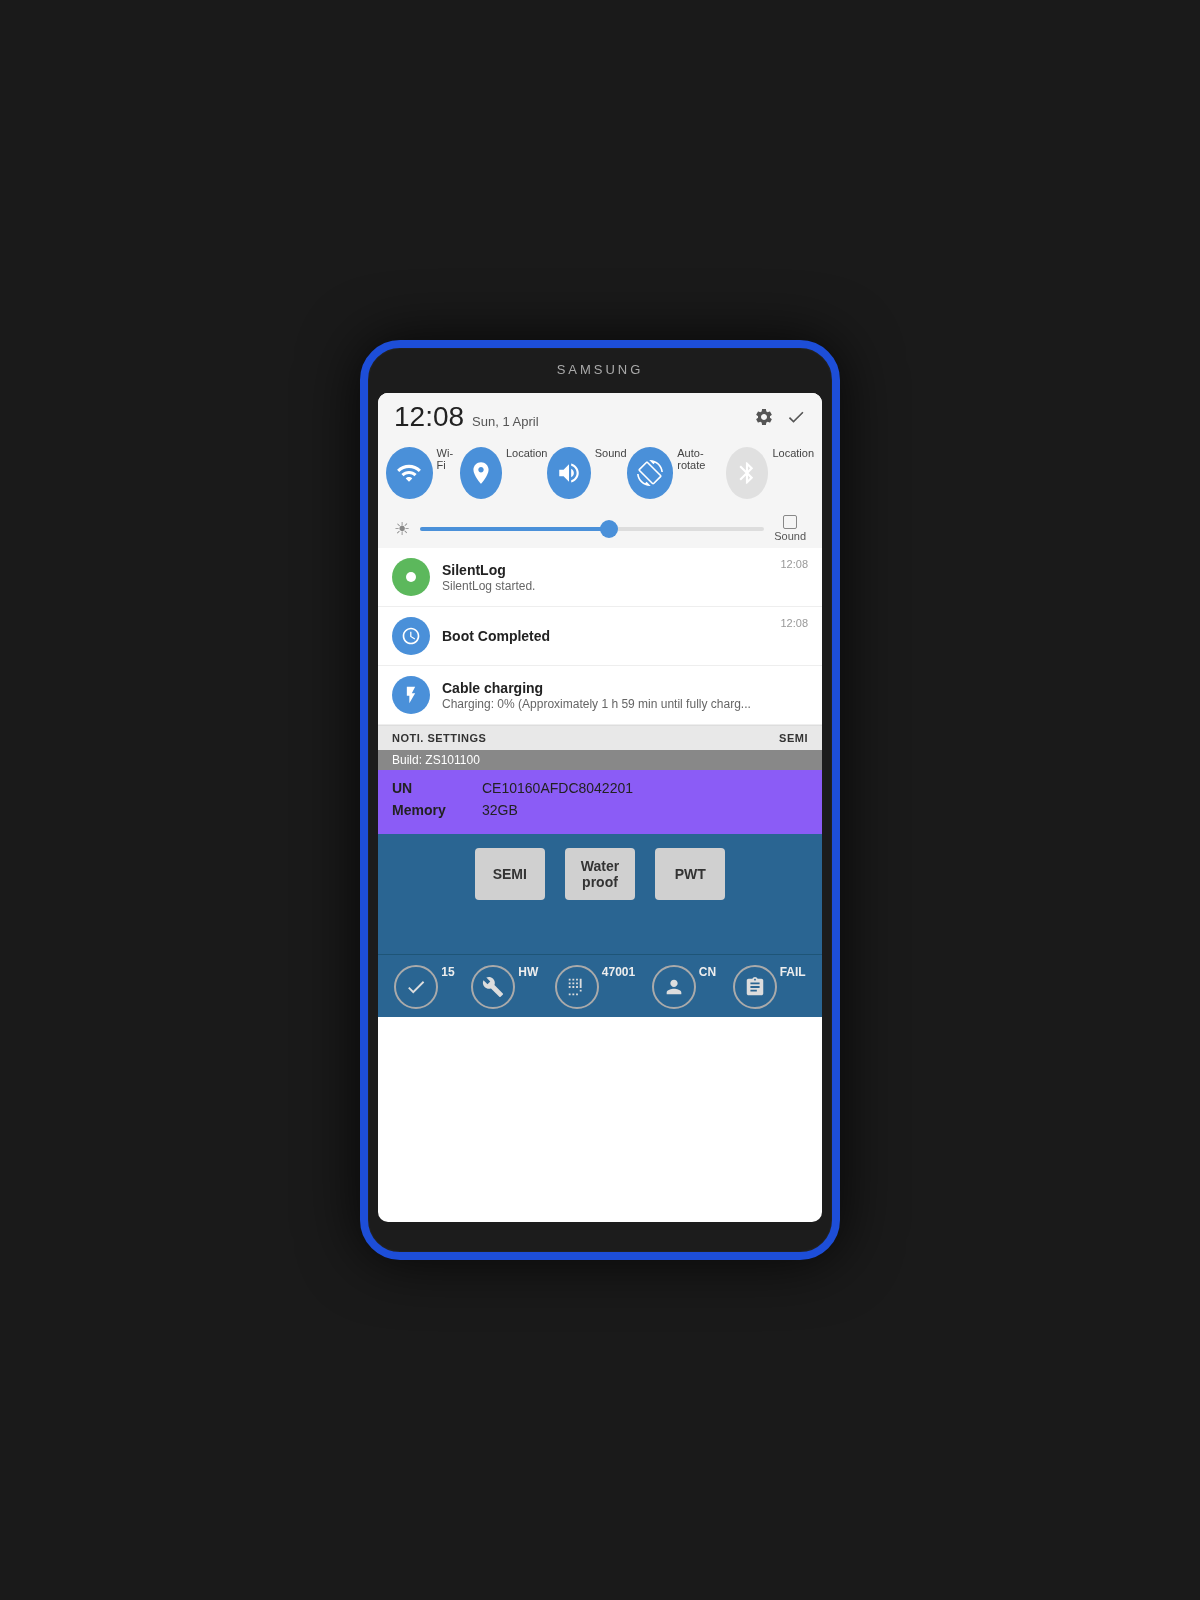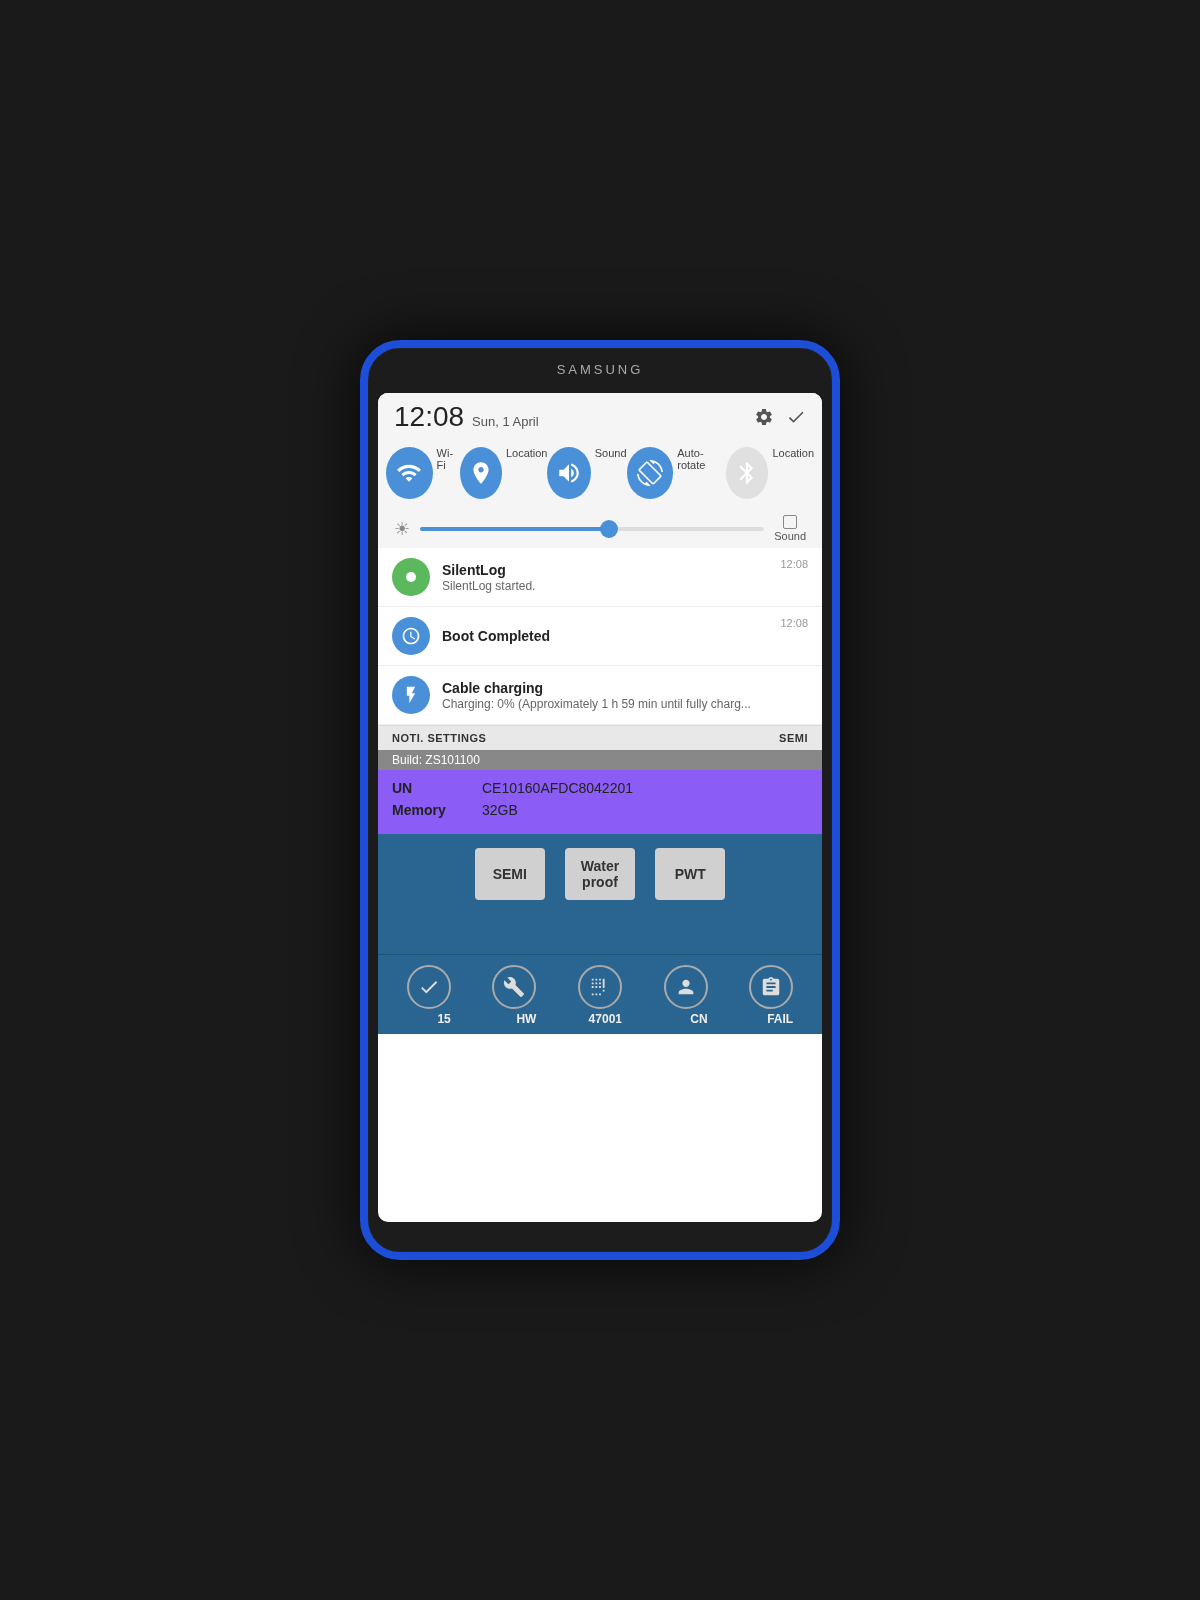--- a/index.html
+++ b/index.html
@@ -334,22 +334,21 @@
       background: #2a6592;
       display: flex;
       justify-content: space-around;
       align-items: center;
       padding: 10px 8px 8px;
       border-top: 1px solid #1e5577;
     }
 
     .nav-item {
       display: flex;
-      flex-direction: column;
-      align-items: flex-end;
+      align-items: flex-start;
       gap: 3px;
     }
 
     .nav-icon-circle {
       width: 44px;
       height: 44px;
       border-radius: 50%;
       border: 2px solid #aaa;
       display: flex;
       align-items: center;

